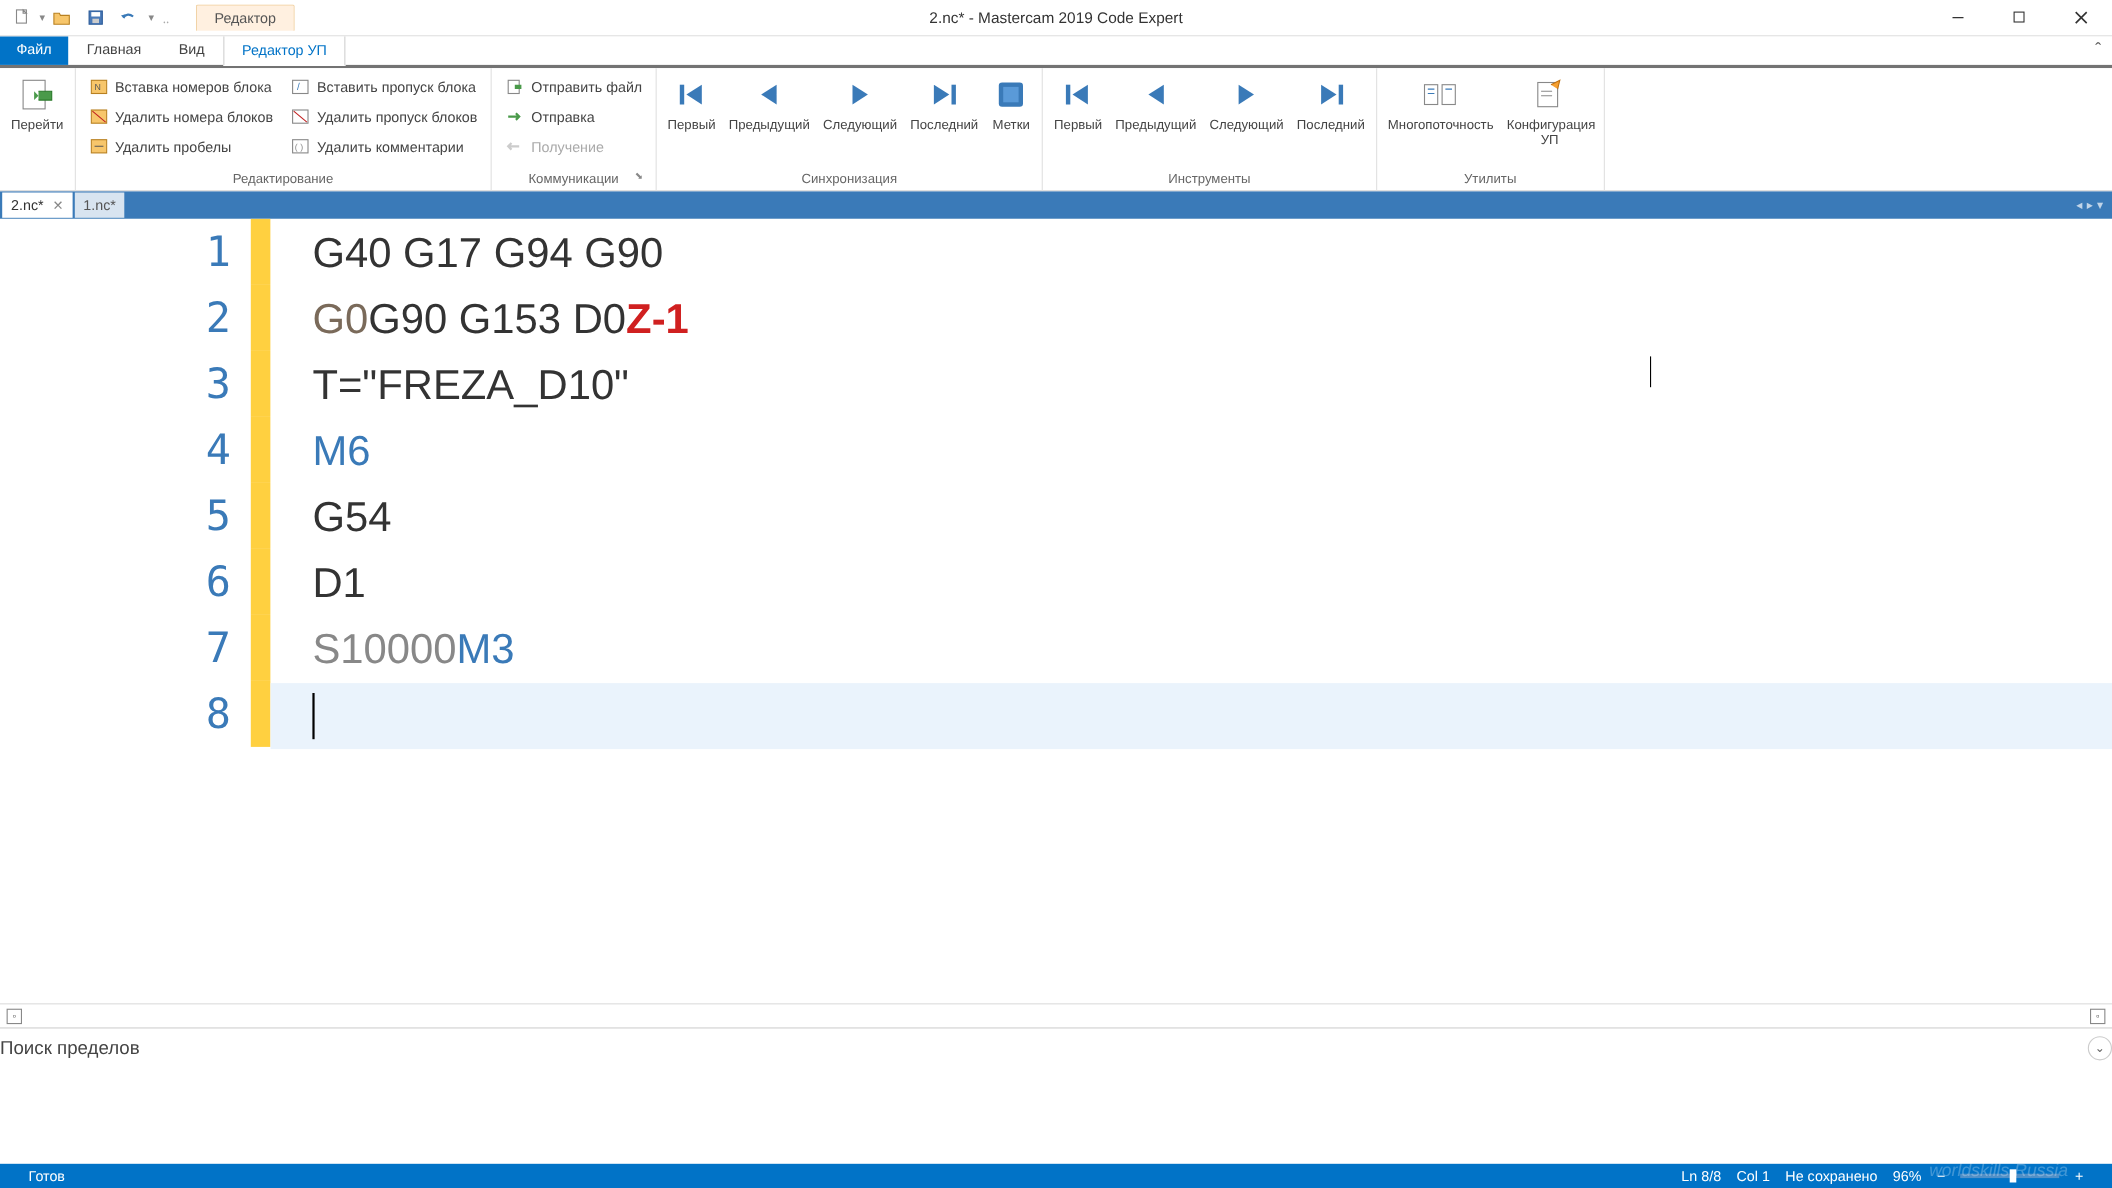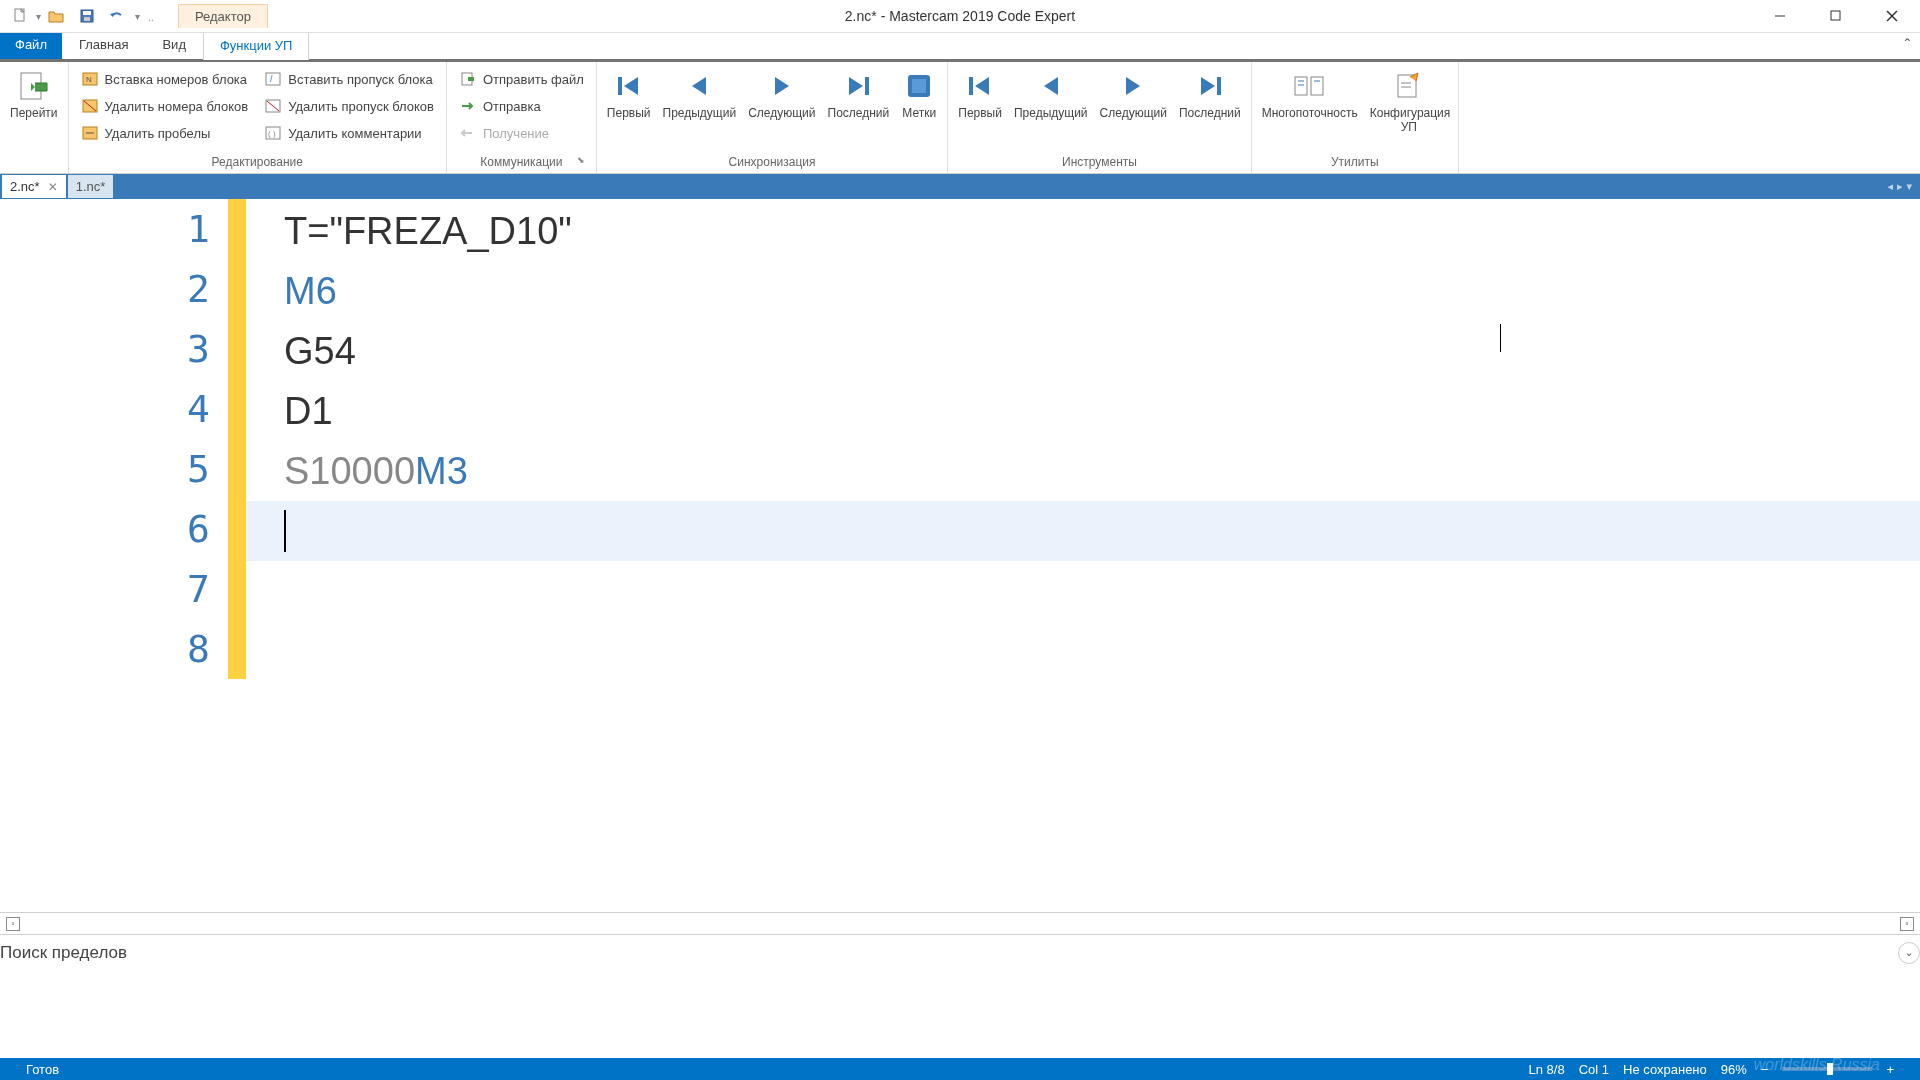--- a/index.html
+++ b/index.html
@@ -131,21 +131,21 @@
           <line x1="11" y1="1" x2="1" y2="11" stroke="#333" stroke-width="1.5"></line>
         </svg>
       </div>
   </div>
 </div>
 
 <div class="menu-tabs">
   <div class="menu-tab file">Файл</div>
   <div class="menu-tab">Главная</div>
   <div class="menu-tab">Вид</div>
-  <div class="menu-tab active">Функции УП</div>
+  <div class="menu-tab active">Редактор УП</div>
   <div class="collapse-ribbon">ˆ</div>
 </div>
 
 <div class="ribbon">
 
   <div class="ribbon-group">
     <div class="group-content">
       <div class="large-btn">
         <div class="icon">
             <svg width="34" height="34" viewBox="0 0 34 34">
@@ -421,20 +421,30 @@
         <div class="line-num">7</div>
         <div class="marker"></div>
       </div>
       <div class="gutter-line">
         <div class="line-num">8</div>
         <div class="marker"></div>
       </div>
     </div>
   <div class="code-area" id="code-area">
     <div class="text-cursor"></div>
+  <div class="code-line">
+        <span class="tok-default">G40 G17 G94 G90</span>
+      </div>
+      <div class="code-line">
+        <span class="tok-cmd">G0</span>
+        <span class="tok-default"> </span>
+        <span class="tok-default">G90 G153 D0</span>
+        <span class="tok-default"> </span>
+        <span class="tok-red">Z-1</span>
+      </div>
       <div class="code-line">
         <span class="tok-default">T="FREZA_D10"</span>
       </div>
       <div class="code-line">
         <span class="tok-blue">M6</span>
       </div>
       <div class="code-line">
         <span class="tok-default">G54</span>
       </div>
       <div class="code-line">

